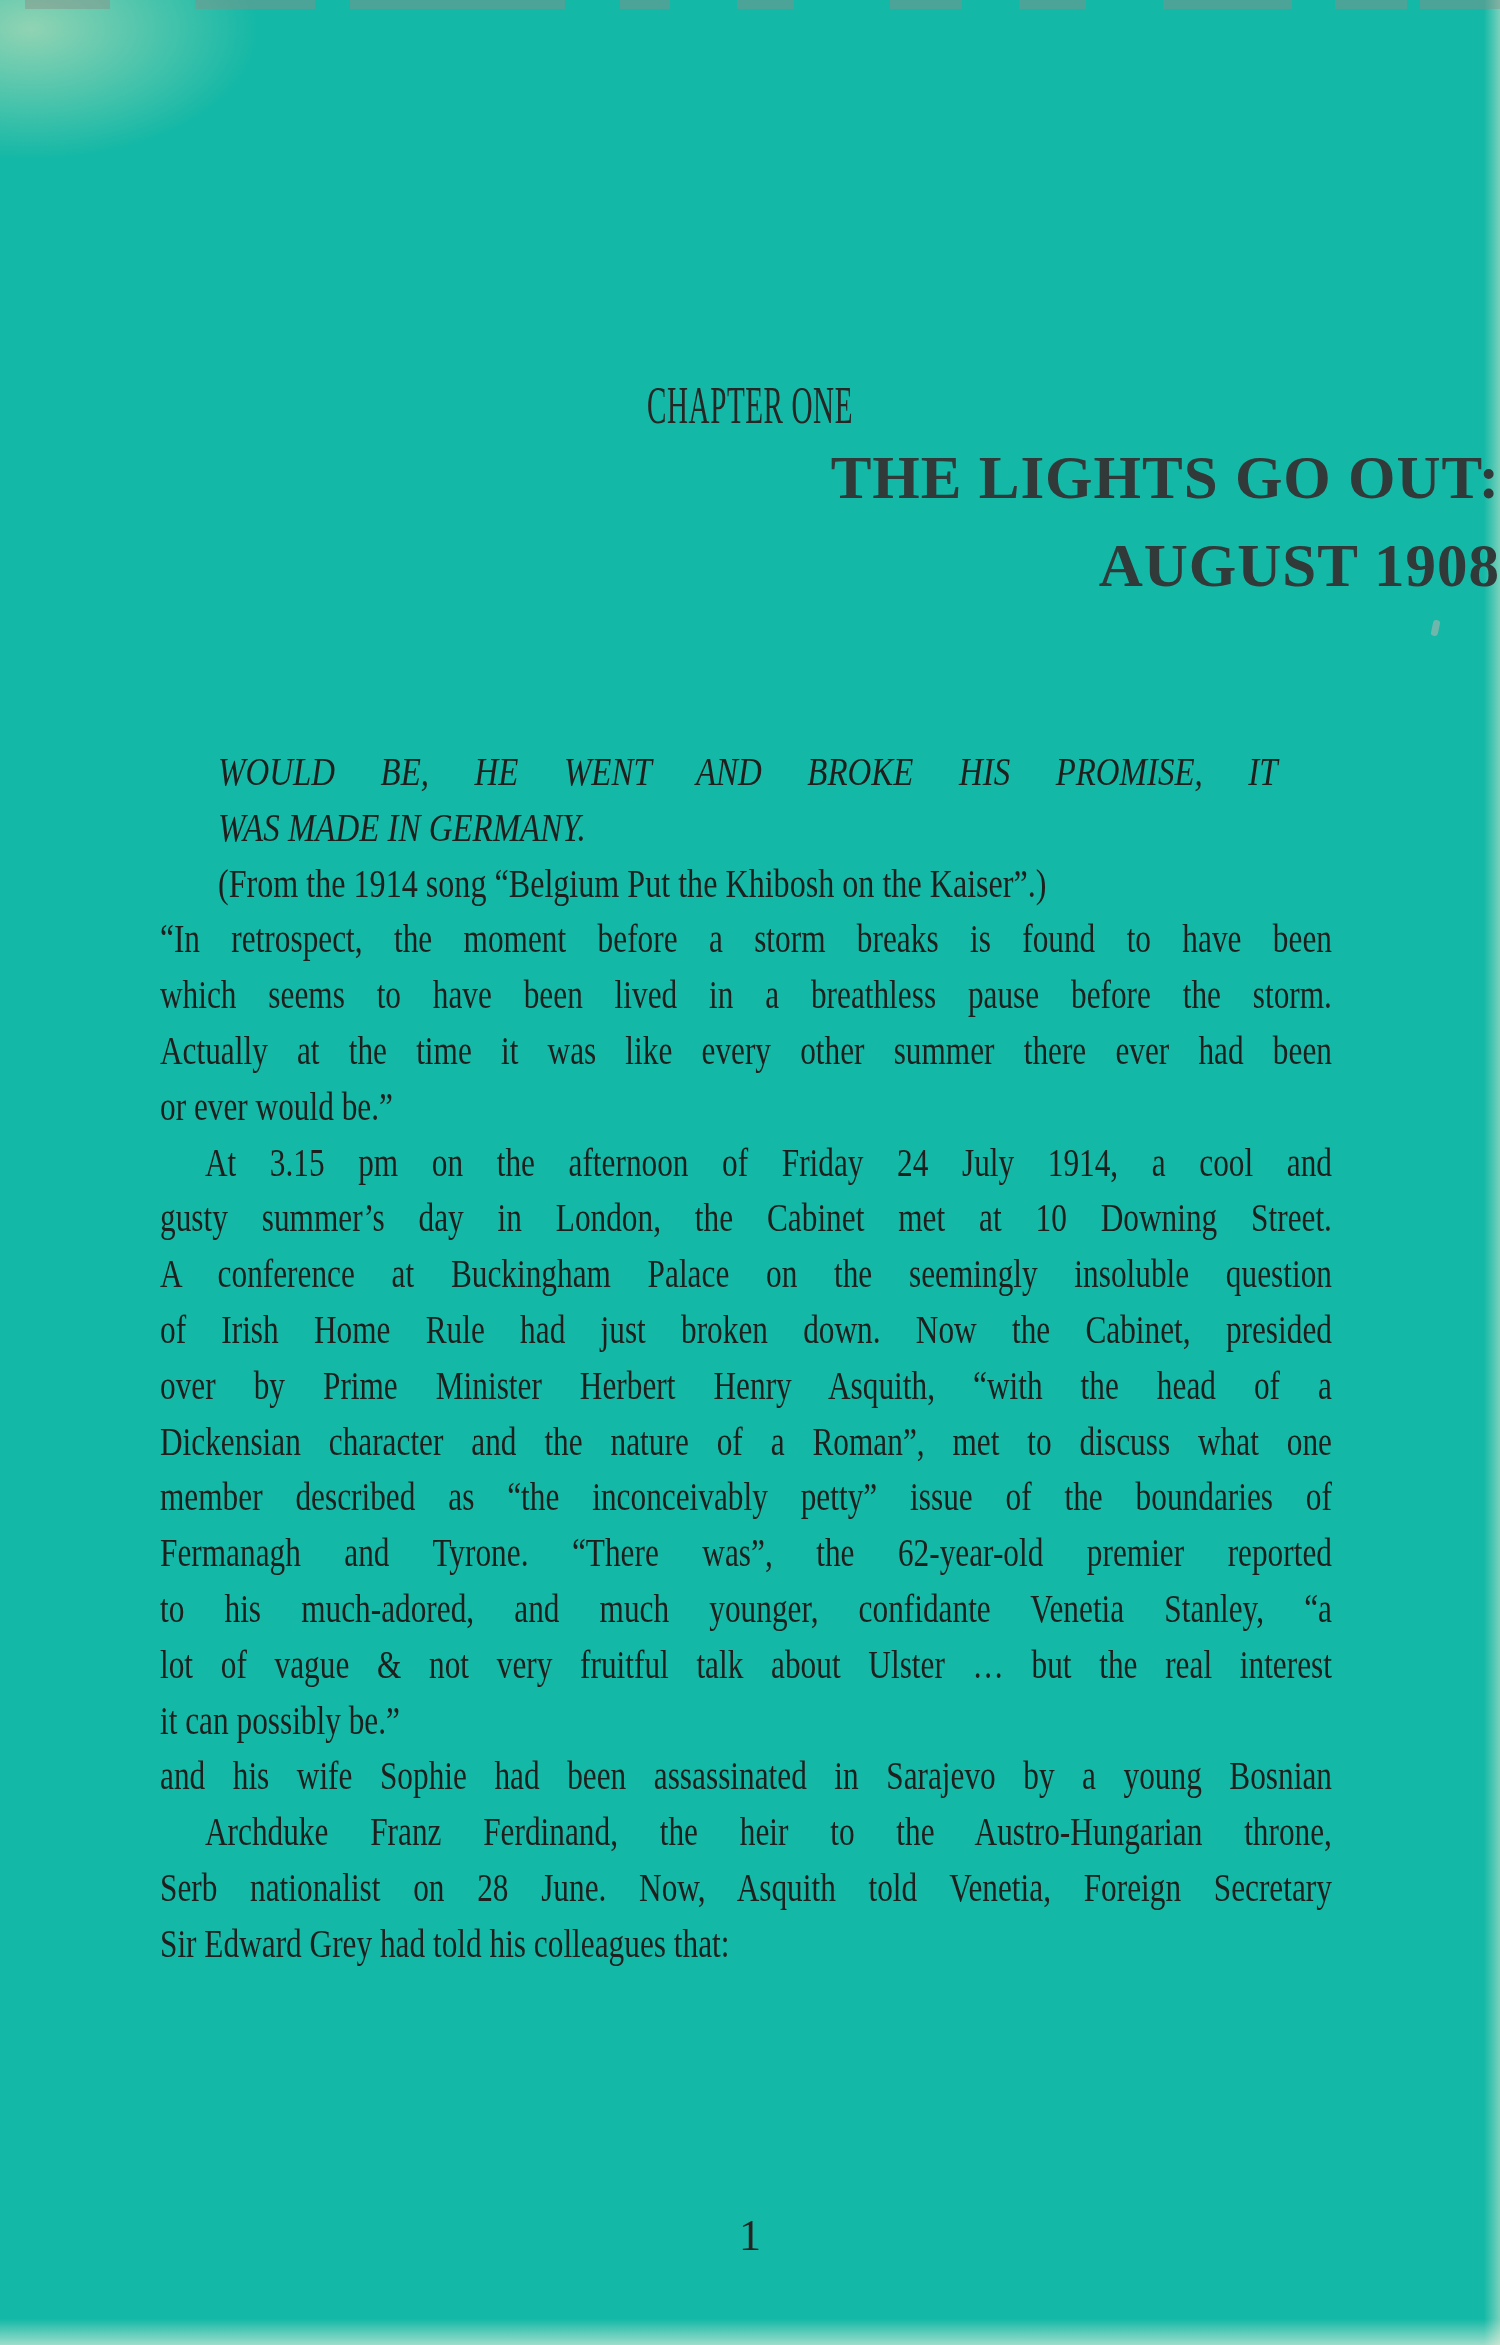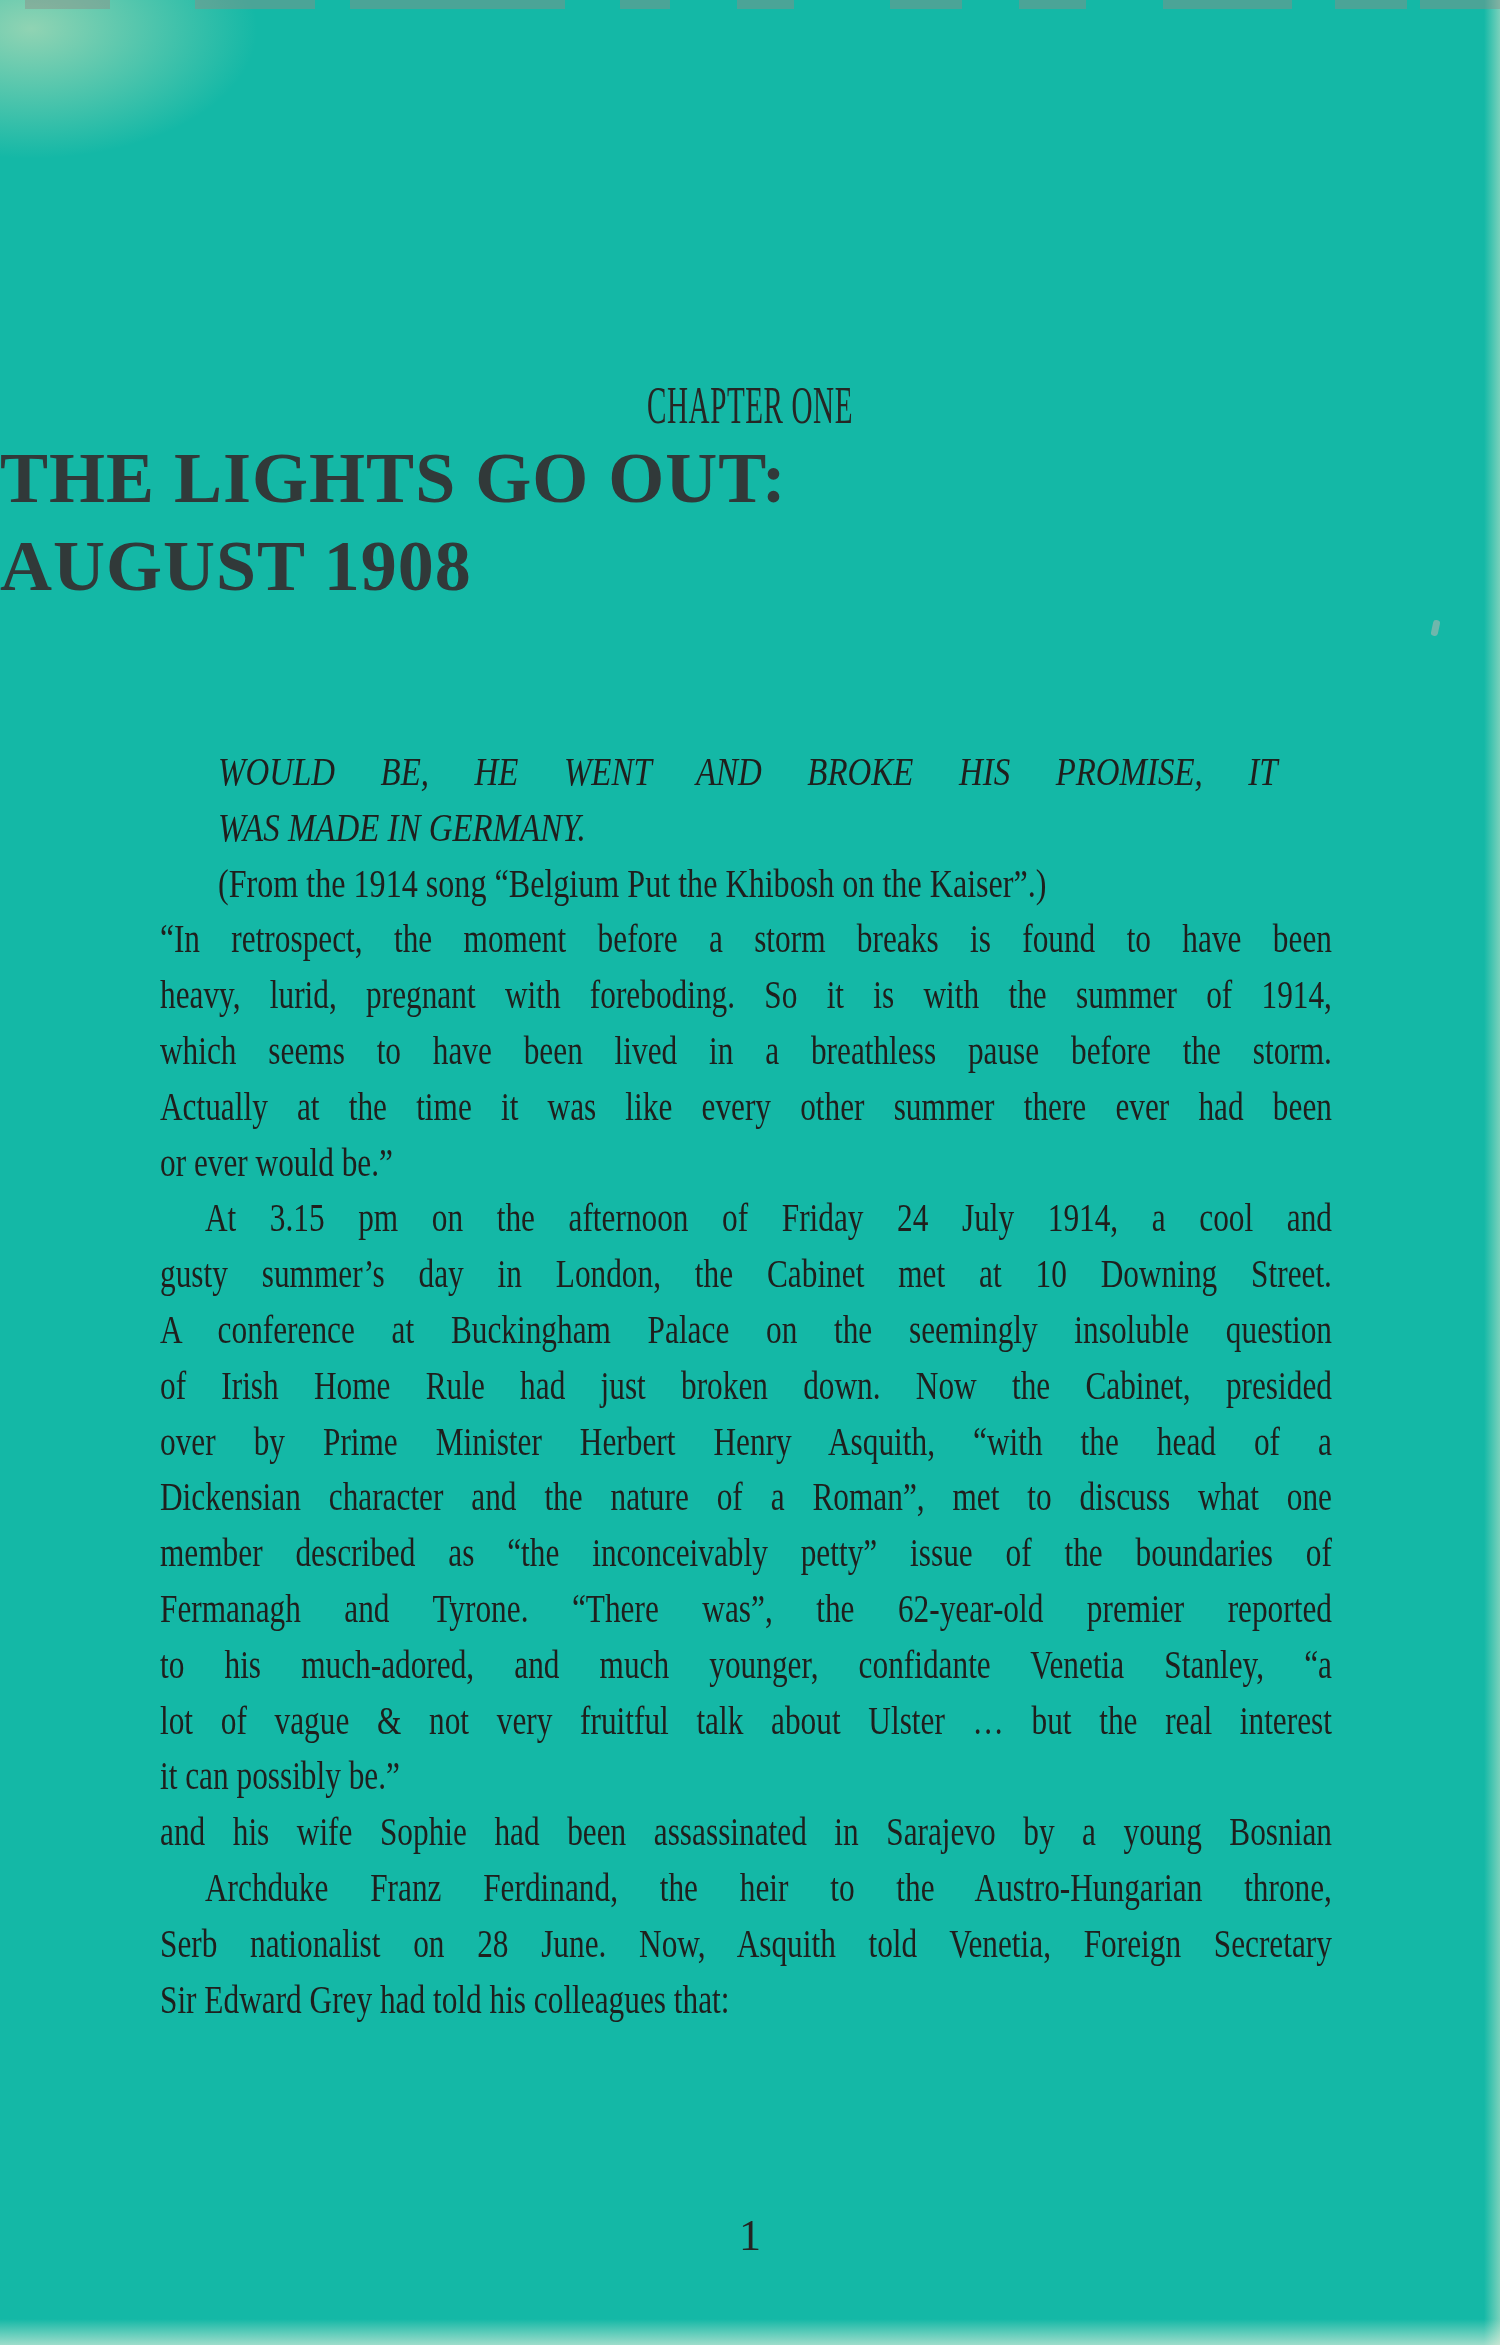--- a/index.html
+++ b/index.html
@@ -24,21 +24,21 @@
     background:#b9b6b0; opacity:.55; border-radius:3px; transform:rotate(12deg); }
 
   .chapter {
     position:absolute; top:376px; left:0; width:100%;
     text-align:center; font-size:52px; letter-spacing:1px;
     color:#262624; transform:scaleX(0.56); transform-origin:center;
     white-space:nowrap;
   }
   .title {
     position:absolute; top:434px; left:0; width:100%; margin:0;
-    text-align:left; font-size:72px; line-height:88px;
+    text-align:right; font-size:61px; line-height:88px;
     font-weight:bold; color:#313939; letter-spacing:1px;
   }
   .title .title-line { white-space:nowrap; }
 
   .flow { position:absolute; left:160px; top:744px; width:1172px; }
   .line { height:55.8px; overflow:visible; }
   .scale {
     width:1460px; transform:scaleX(0.8027); transform-origin:0 50%;
     font-size:39px; line-height:55.8px;
     text-align:justify; text-align-last:justify;
@@ -98,23 +98,20 @@
       <div class="line">
         <div class="scale roman last">(From the 1914 song “Belgium Put the Khibosh on the Kaiser”.)</div>
       </div>
     </div>
 
     <div id="paragraphs">
         <div class="line">
           <div class="scale">“In retrospect, the moment before a storm breaks is found to have been</div>
         </div>
         <div class="line">
-          <div class="scale">heavy, lurid, pregnant with foreboding. So it is with the summer of 1914,</div>
-        </div>
-        <div class="line">
           <div class="scale">which seems to have been lived in a breathless pause before the storm.</div>
         </div>
         <div class="line">
           <div class="scale">Actually at the time it was like every other summer there ever had been</div>
         </div>
         <div class="line">
           <div class="scale last">or ever would be.”</div>
         </div>
         <div class="line">
           <div class="scale indent">At 3.15 pm on the afternoon of Friday 24 July 1914, a cool and</div>

